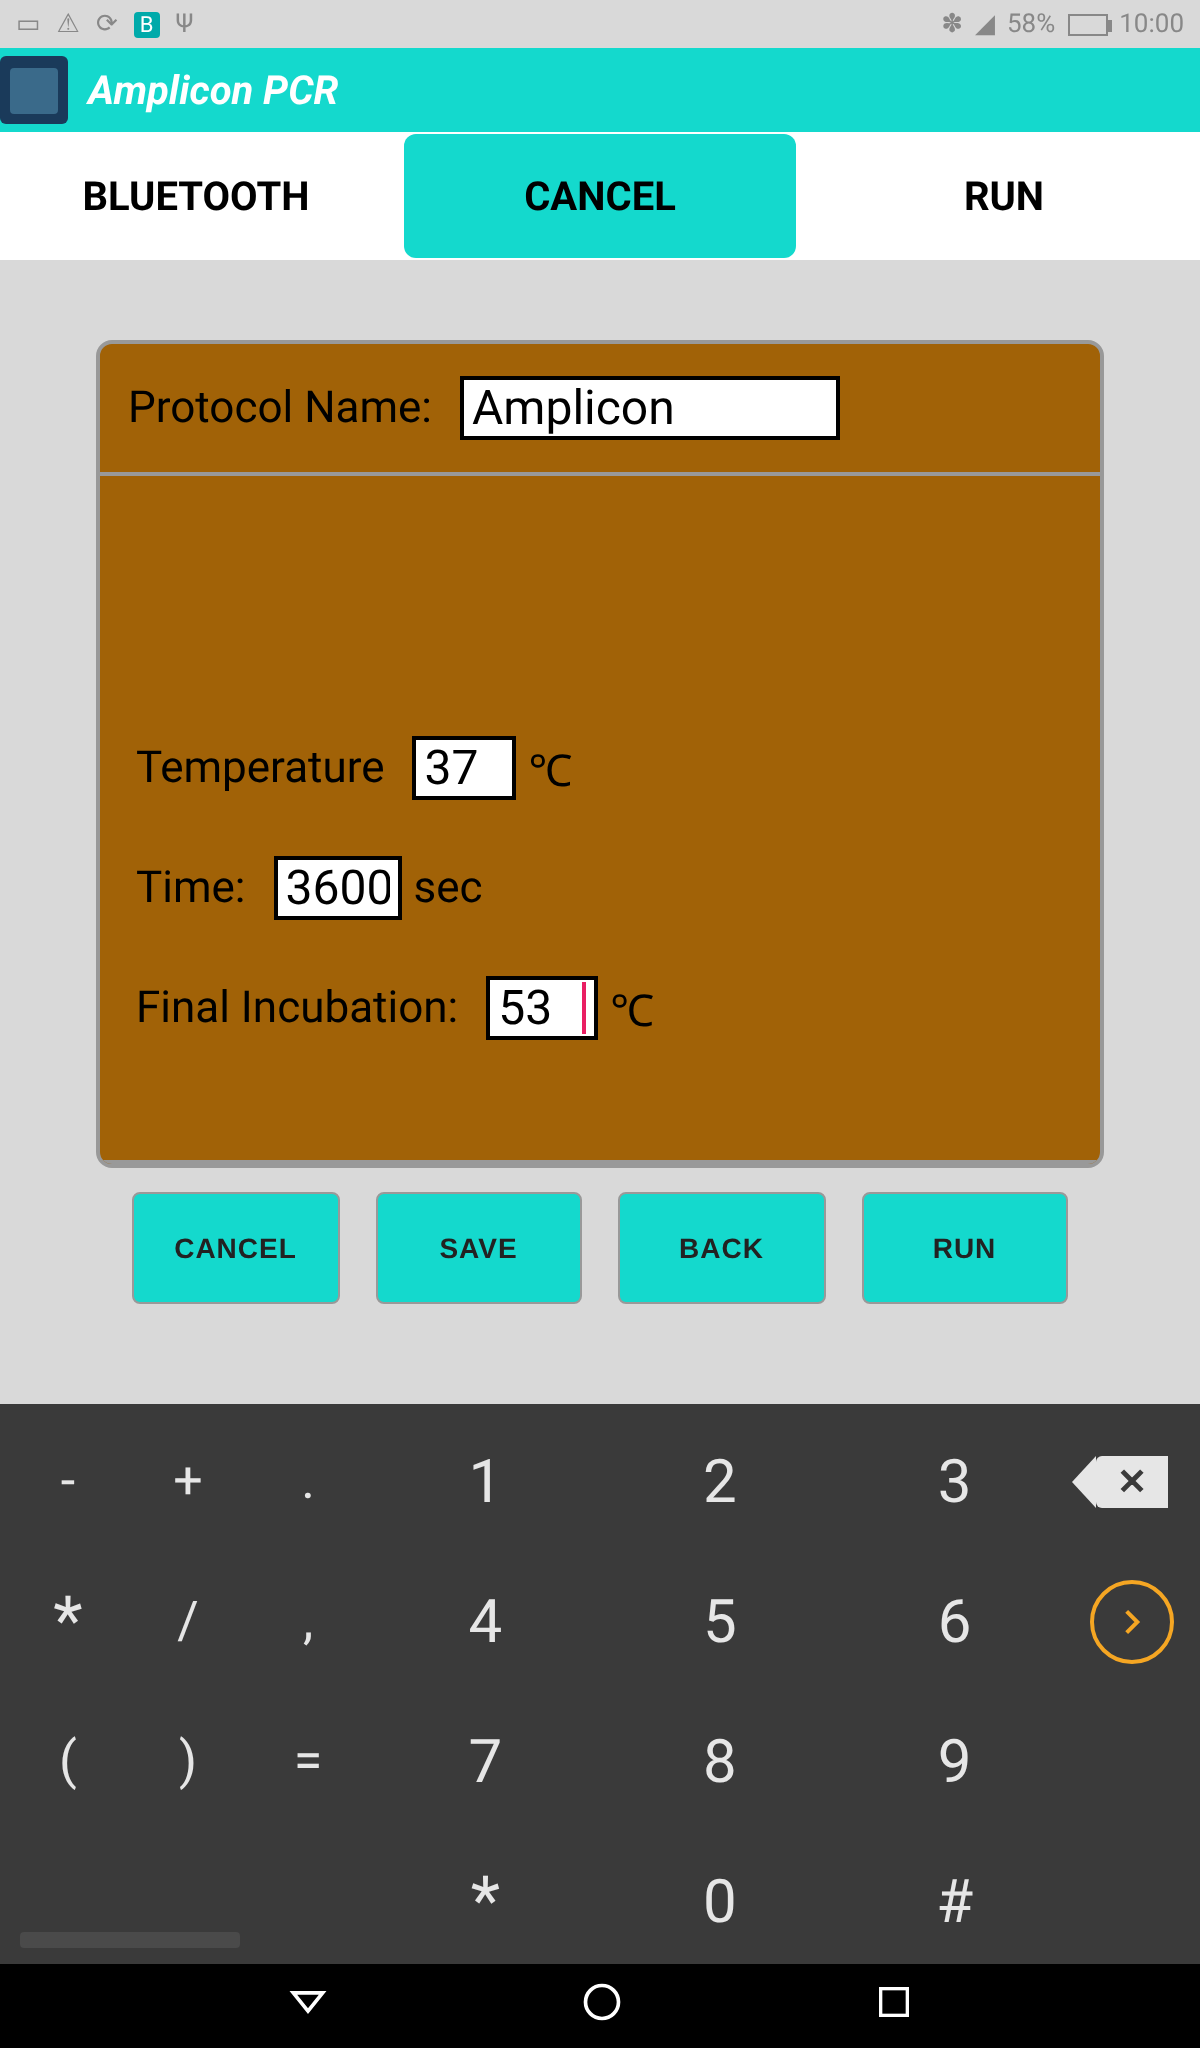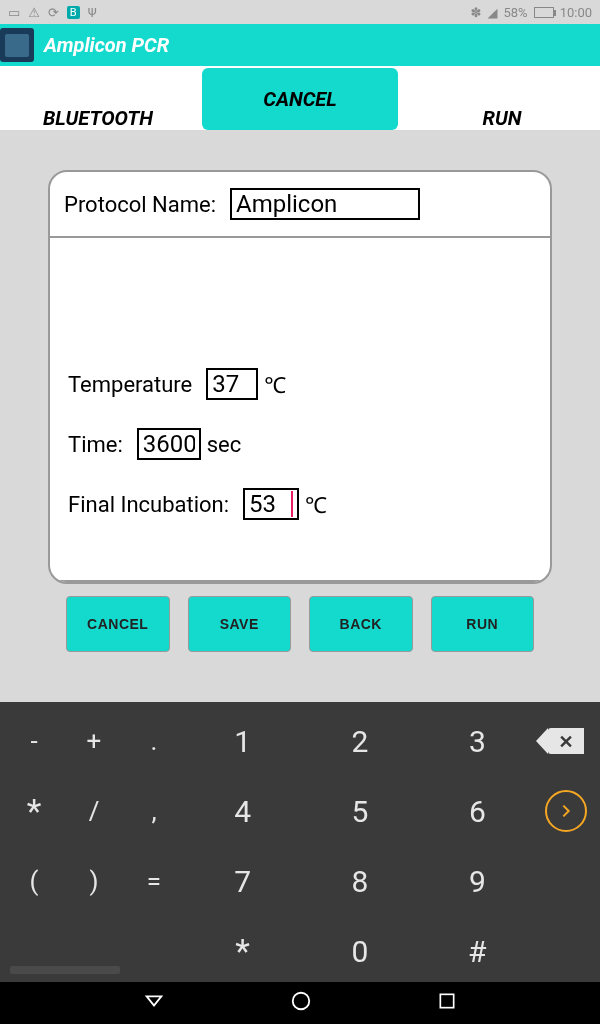--- a/index.html
+++ b/index.html
@@ -47,22 +47,21 @@
   .app-title {
     color: #fff;
     font-weight: bold;
     font-size: 20px;
     font-style: italic;
   }
   .tabs-row {
     height: 64px;
     display: flex;
     background: #fff;
-    align-items:flex-end;
-    font-style:italic;
+    align-items:center;
   }
   .tab {
     flex: 1;
     display:flex;
     align-items:center;
     justify-content:center;
     font-weight: bold;
     font-size: 20px;
     color:#000;
     cursor:pointer;
@@ -71,22 +70,22 @@
     background:#14d9cd;
     height: 62px;
     border-radius:6px;
     margin: 0 6px;
   }
   .card-container {
     padding: 40px 48px 4px 48px;
   }
   .card {
     border:2px solid #999;
-    border-radius:19px;
-    background:#ffffff;
+    border-radius:8px;
+    background:#a16207;
     overflow:hidden;
   }
   .card-section {
     border-bottom:2px solid #999;
     padding:16px 14px;
   }
   .card-section.body {
     padding: 130px 18px 60px 18px;
   }
   .label {

